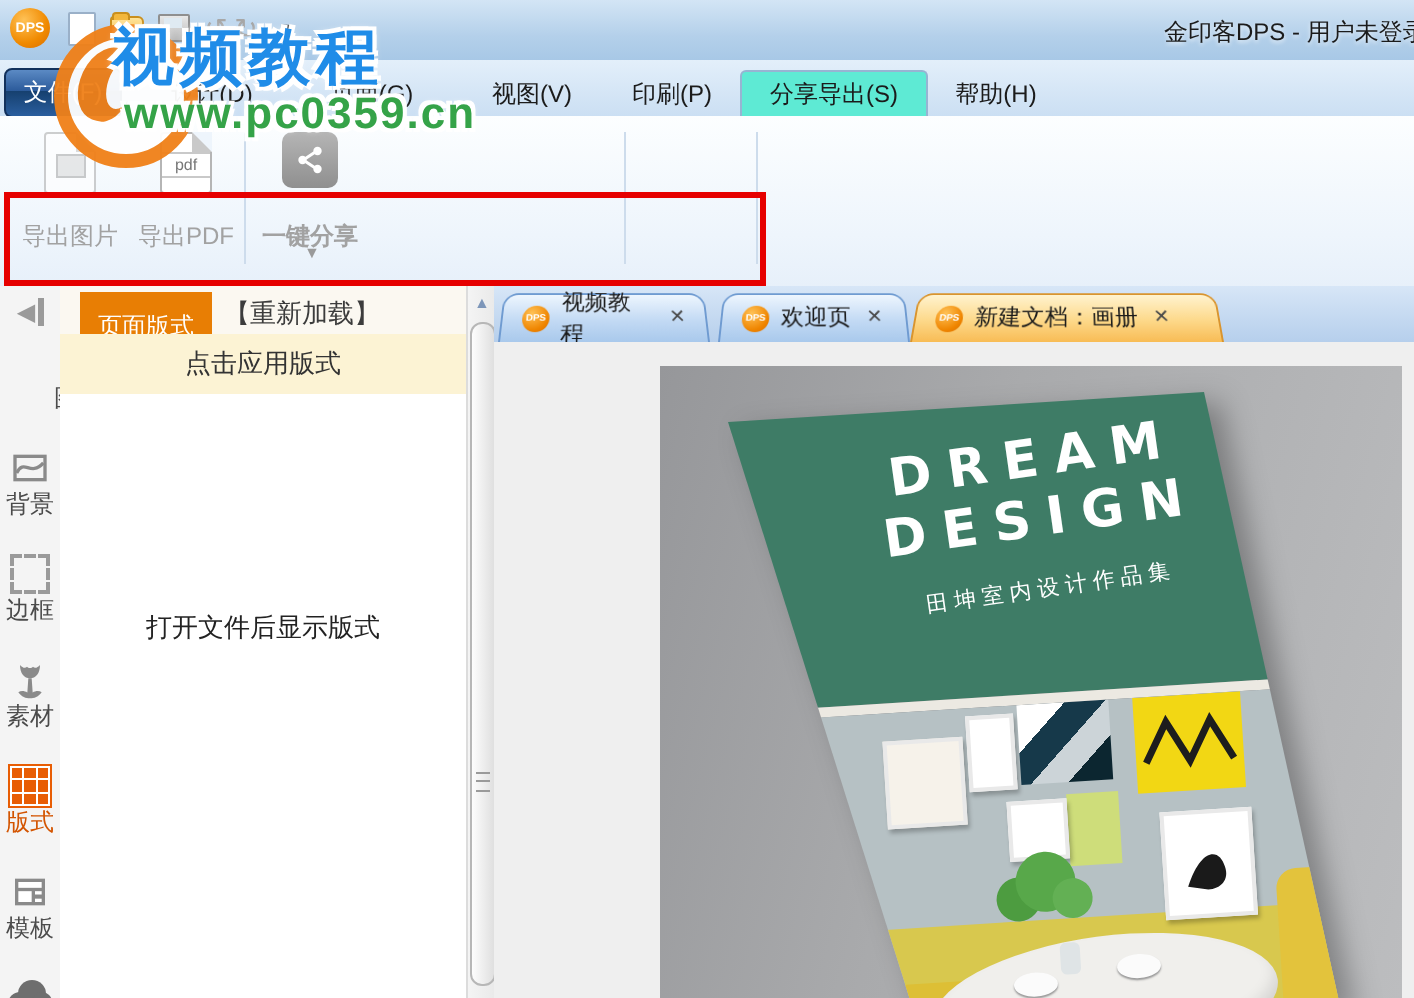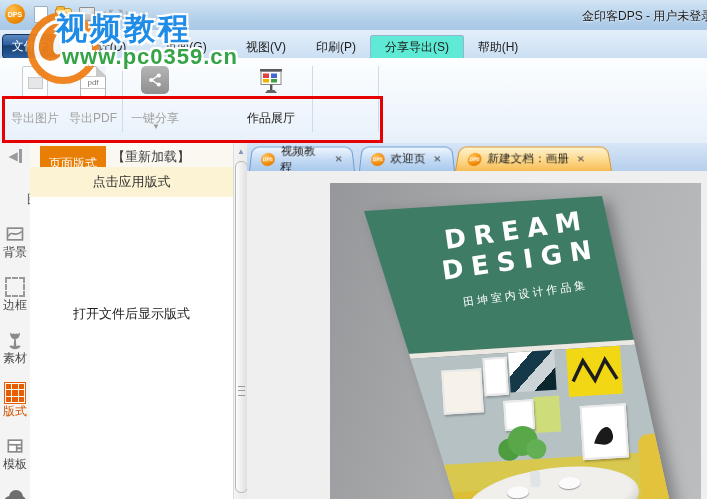--- a/index.html
+++ b/index.html
@@ -41,21 +41,21 @@
   .mtab-2{left:235px;width:62px;}
   .mtab-3{left:305px;width:62px;}
   .mtab-4{left:370px;width:92px;top:35px;height:23px;background:#5eead4;
     border:1px solid #96b4d2;border-bottom:none;border-radius:3px 3px 0 0;}
   .mtab-5{left:467px;width:62px;}
 
   
   #ribbon{position:absolute;left:0;top:58px;width:707px;height:85px;
     background:linear-gradient(#fcfeff,#eef5fc 70%,#e7f0fa);border-bottom:1px solid #bcd2e8;}
   .rb-btn{position:absolute;top:6px;width:58px;height:72px;text-align:center;}
-  .rb1{left:6px;}  .rb2{left:64px;} .rb3{left:126px;} .rb4{left:182px;} .rb5{left:242px;}
+  .rb1{left:6px;}  .rb2{left:64px;} .rb3{left:126px;font-weight:bold;} .rb4{left:182px;} .rb5{left:242px;}
   .rb-iconbox{height:36px;display:flex;align-items:flex-start;justify-content:center;padding-top:2px;}
   .rb-label{font-size:12px;margin-top:8px;color:#222;}
   .rb-label.disabled{color:#a2a2a2;}
   .rb-sep{position:absolute;top:8px;width:1px;height:66px;background:#cddcec;}
   .sep1{left:122px;} .sep2{left:312px;} .sep3{left:378px;}
   .rb-caret{position:absolute;left:146px;top:64px;font-size:8px;color:#9a9a9a;width:20px;text-align:center;}
   .pagefile{width:24px;height:29px;background:#fff;border:1px solid #b5b5b5;border-radius:2px;position:relative;}
   .pagefile:after{content:"";position:absolute;right:-1px;top:-1px;border:5px solid;
     border-color:#eef5fc #eef5fc #c9c9c9 #c9c9c9;}
   .pagefile .thumb{position:absolute;left:5px;top:10px;width:13px;height:10px;background:#ddd;border:1px solid #b0b0b0;}
@@ -238,36 +238,20 @@
               <circle cx="17" cy="6" r="2.8" fill="#fff"></circle>
               <circle cx="7" cy="12" r="2.8" fill="#fff"></circle>
               <circle cx="17" cy="18" r="2.8" fill="#fff"></circle>
               <path d="M9 11l6-4M9 13l6 4" stroke="#fff" stroke-width="2" fill="none"></path>
             </svg>
       </div>
         </div>
       <div class="rb-label disabled">一键分享</div>
     </div>
     <div class="rb-caret">▼</div>
-    <div class="rb-btn rb5">
-      <div class="rb-iconbox">
-          <span>
-        <svg width="30" height="30" viewBox="0 0 30 30">
-          <rect x="4" y="3" width="22" height="2.5" fill="#5a5a5a"></rect>
-          <rect x="5" y="5.5" width="20" height="13" fill="#fff" stroke="#888"></rect>
-          <rect x="7" y="7.5" width="6" height="4.5" fill="#e04040"></rect>
-          <rect x="15" y="7.5" width="6" height="4.5" fill="#4068d0"></rect>
-          <rect x="7" y="13" width="6" height="3.5" fill="#f0b000"></rect>
-          <rect x="15" y="13" width="6" height="3.5" fill="#40a040"></rect>
-          <rect x="14" y="18.5" width="2.4" height="6" fill="#555"></rect>
-          <path d="M9 27h12l-2.5-3h-7z" fill="#666"></path>
-        </svg></span>
-        </div>
-      <div class="rb-label">作品展厅</div>
-    </div>
     <div class="rb-sep sep2"></div>
     <div class="rb-sep sep3"></div>
   </div>
   <div id="red-box"></div>
 
   <div id="sidebar">
     <div id="collapse-btn"><span>◀</span></div>
 
     <div class="sb-item sb-i0">
       <div class="sb-icon">

